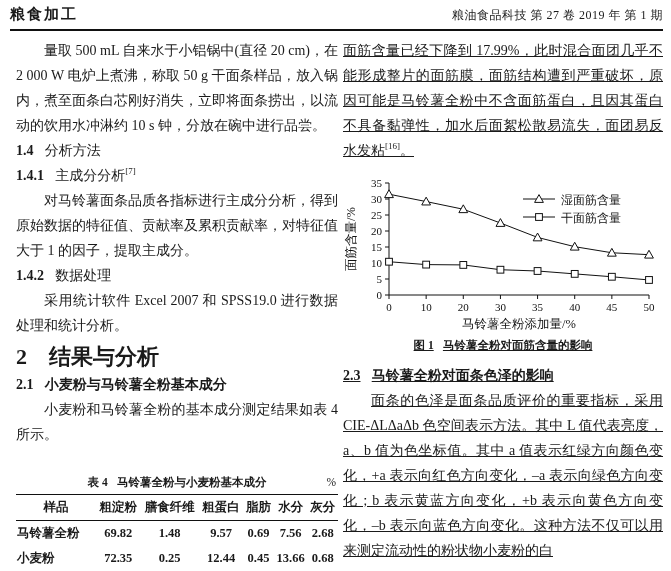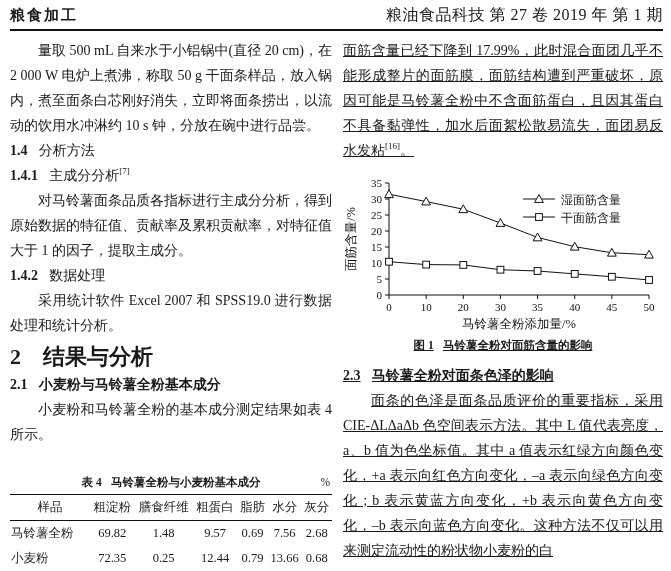--- a/index.html
+++ b/index.html
@@ -11,25 +11,25 @@
   .page{position:absolute;inset:0;}
   
   .page-header{
     position:absolute;top:5px;left:10px;right:8px;
     display:flex;justify-content:space-between;align-items:baseline;gap:40px;
   }
   .hdr-left{
     font-family:"Liberation Sans","DejaVu Sans",sans-serif;
     font-weight:bold;font-size:15px;letter-spacing:2px;
   }
-  .hdr-right{font-size:16px;letter-spacing:.5px;}
+  .hdr-right{font-size:12px;letter-spacing:.5px;}
   .hdr-rule{position:absolute;top:29px;left:10px;right:8px;border-top:2px solid #111;}
   
   .col{position:absolute;top:38px;}
-  .col-left{left:10px;width:322px;}
+  .col-left{left:16px;width:322px;}
   .col-right{left:343px;width:320px;text-decoration:underline;}
   
   .para{
     font-size:14px;line-height:25px;margin:0;
     text-align:justify;word-break:break-all;text-indent:2em;
   }
   .para.noindent{text-indent:0;}
   .head{margin:0;font-size:14px;line-height:25px;font-weight:normal;}
   .head .hnum{font-weight:bold;margin-right:.8em;}
   .head-1{font-size:22px;line-height:30px;font-weight:bold;margin-top:4px;}
@@ -43,21 +43,21 @@
   }
   .tbl-caption .capnum{margin-right:.8em;}
   .tbl-unit{position:absolute;right:2px;top:0;font-weight:normal;}
   table.data-table{
     width:100%;border-collapse:collapse;margin-top:4px;
     font-size:12.5px;
   }
   table.data-table thead tr{border-top:1.6px solid #111;border-bottom:1px solid #111;}
   table.data-table tbody tr:last-child{border-bottom:1.6px solid #111;}
   table.data-table th,table.data-table td{
-    font-weight:normal;text-align:center;padding:4px 1px;white-space:nowrap;
+    font-weight:bold;text-align:center;padding:4px 1px;white-space:nowrap;
   }
   table.data-table td:first-child{text-align:left;}
   table.data-table th:first-child{width:78px;}
   
   .figure{margin:12px 0 0 0;}
   .figure svg{display:block;font-family:"Liberation Serif","DejaVu Serif",serif;}
   .fig-caption{
     text-align:center;font-size:11.5px;font-weight:bold;margin-top:4px;line-height:16px;
   }
   .fig-caption .capnum{margin-right:.8em;}
@@ -128,21 +128,21 @@
           <td>9.57</td>
           <td>0.69</td>
           <td>7.56</td>
           <td>2.68</td>
         </tr>
         <tr>
           <td>小麦粉</td>
           <td>72.35</td>
           <td>0.25</td>
           <td>12.44</td>
-          <td>0.79</td>
+          <td>0.45</td>
           <td>13.66</td>
           <td>0.68</td>
         </tr>
       </tbody>
     </table>
   </section>
 
   <section class="col col-right">
     <p class="para noindent"><span>面筋含量已经下降到 17.99%，此时混合面团几乎不能形成整片的面筋膜，面筋结构遭到严重破坏，原因可能是马铃薯全粉中不含面筋蛋白，且因其蛋白不具备黏弹性，加水后面絮松散易流失，面团易反水发粘</span><sup class="ref">[16]</sup><span>。</span></p>
 

